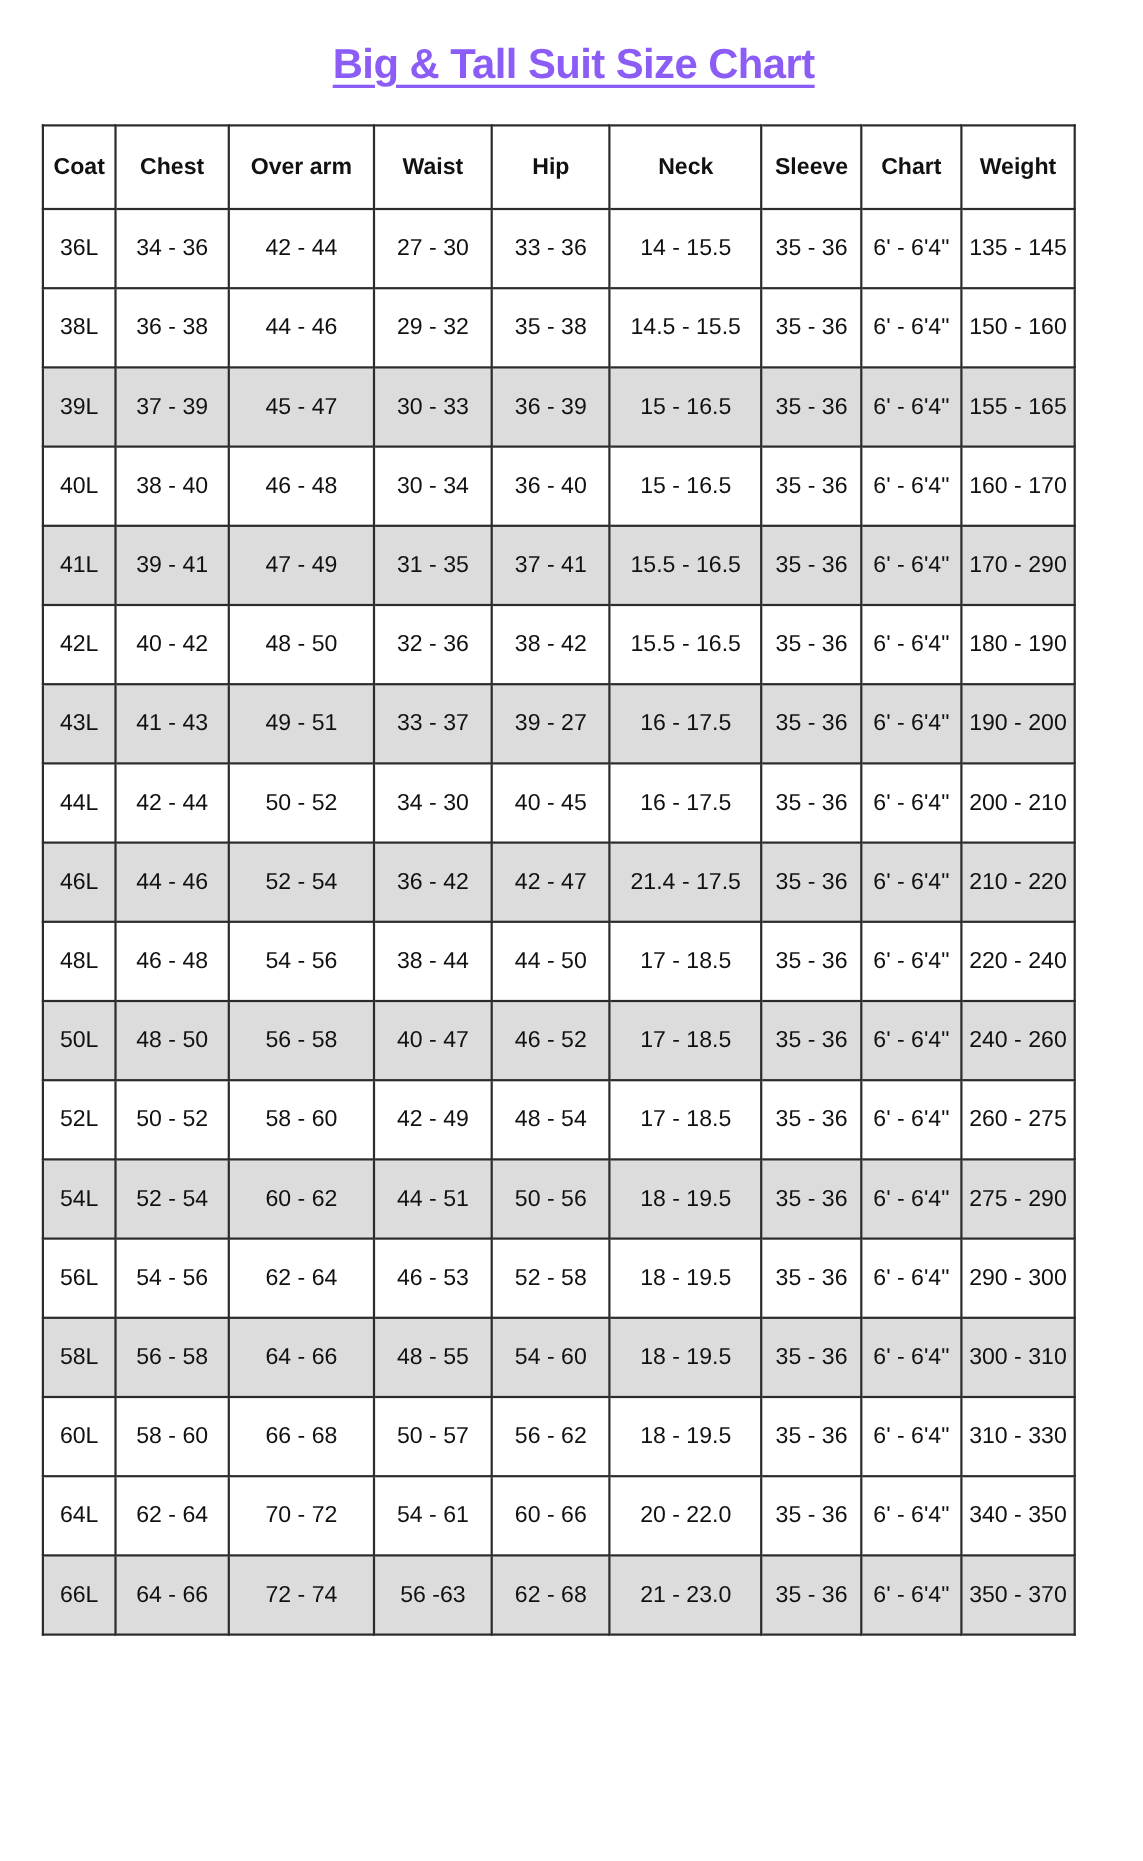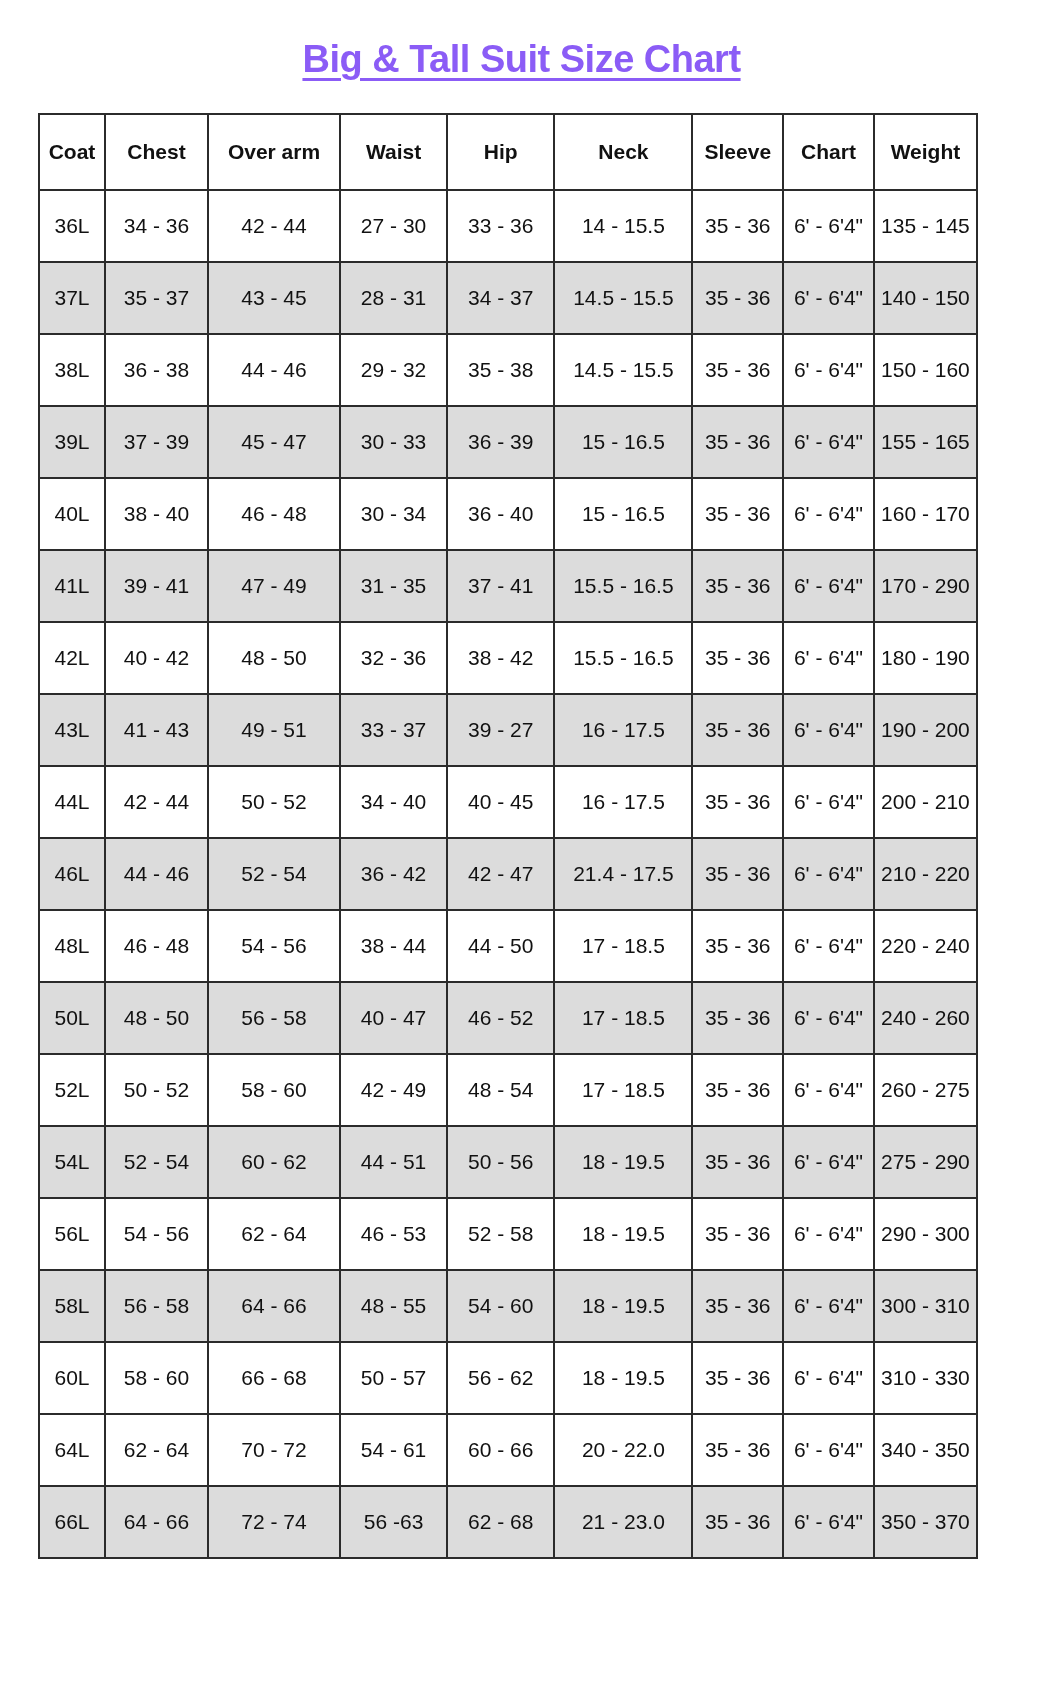--- a/index.html
+++ b/index.html
@@ -101,31 +101,20 @@
           <td>36L</td>
           <td>34 - 36</td>
           <td>42 - 44</td>
           <td>27 - 30</td>
           <td>33 - 36</td>
           <td>14 - 15.5</td>
           <td>35 - 36</td>
           <td>6' - 6'4"</td>
           <td>135 - 145</td>
         </tr>
-        <tr class="alt">
-          <td>37L</td>
-          <td>35 - 37</td>
-          <td>43 - 45</td>
-          <td>28 - 31</td>
-          <td>34 - 37</td>
-          <td>14.5 - 15.5</td>
-          <td>35 - 36</td>
-          <td>6' - 6'4"</td>
-          <td>140 - 150</td>
-        </tr>
         <tr>
           <td>38L</td>
           <td>36 - 38</td>
           <td>44 - 46</td>
           <td>29 - 32</td>
           <td>35 - 38</td>
           <td>14.5 - 15.5</td>
           <td>35 - 36</td>
           <td>6' - 6'4"</td>
           <td>150 - 160</td>
@@ -182,21 +171,21 @@
           <td>39 - 27</td>
           <td>16 - 17.5</td>
           <td>35 - 36</td>
           <td>6' - 6'4"</td>
           <td>190 - 200</td>
         </tr>
         <tr>
           <td>44L</td>
           <td>42 - 44</td>
           <td>50 - 52</td>
-          <td>34 - 40</td>
+          <td>34 - 30</td>
           <td>40 - 45</td>
           <td>16 - 17.5</td>
           <td>35 - 36</td>
           <td>6' - 6'4"</td>
           <td>200 - 210</td>
         </tr>
         <tr class="alt">
           <td>46L</td>
           <td>44 - 46</td>
           <td>52 - 54</td>

